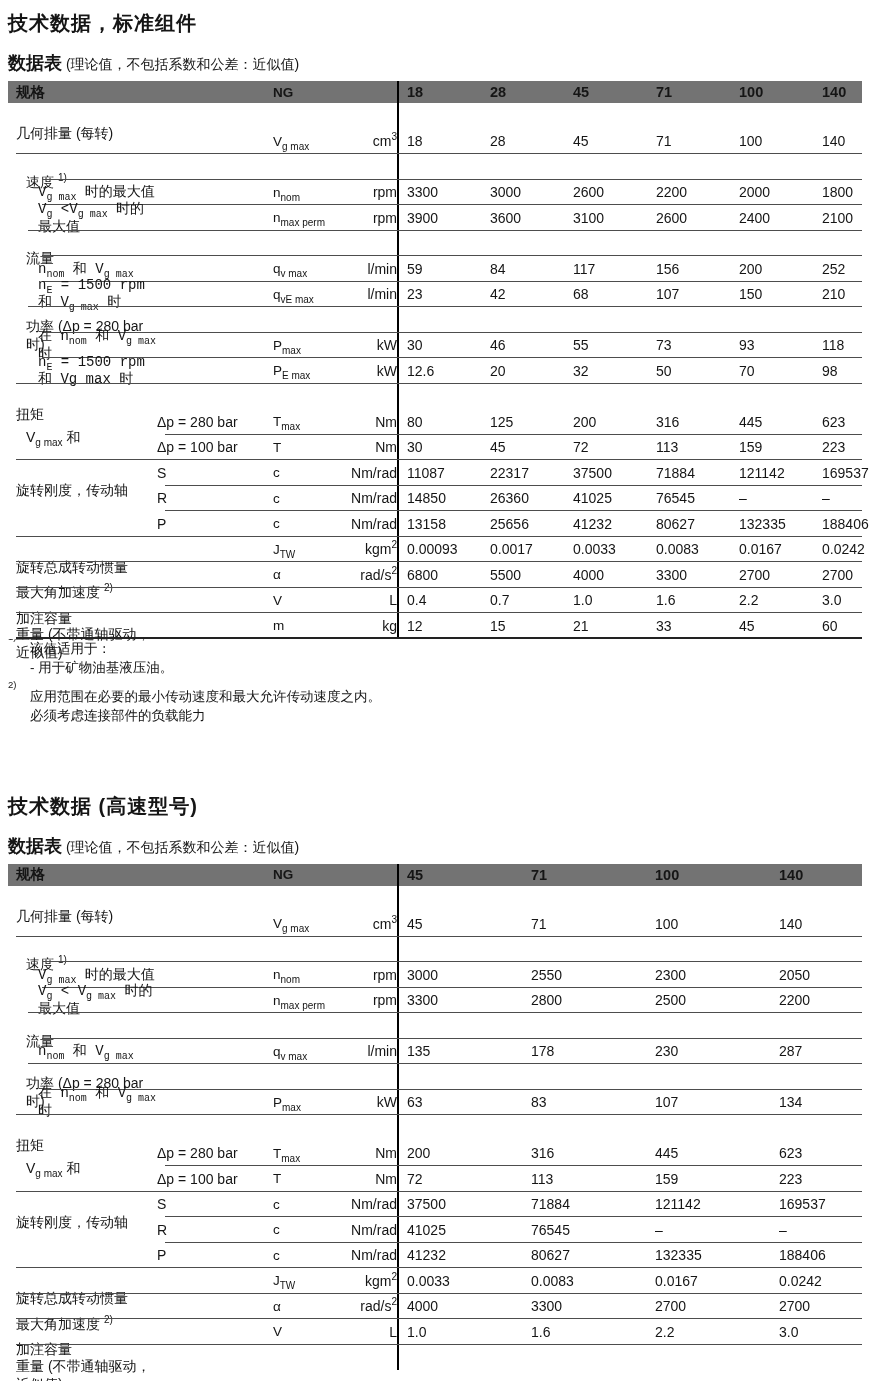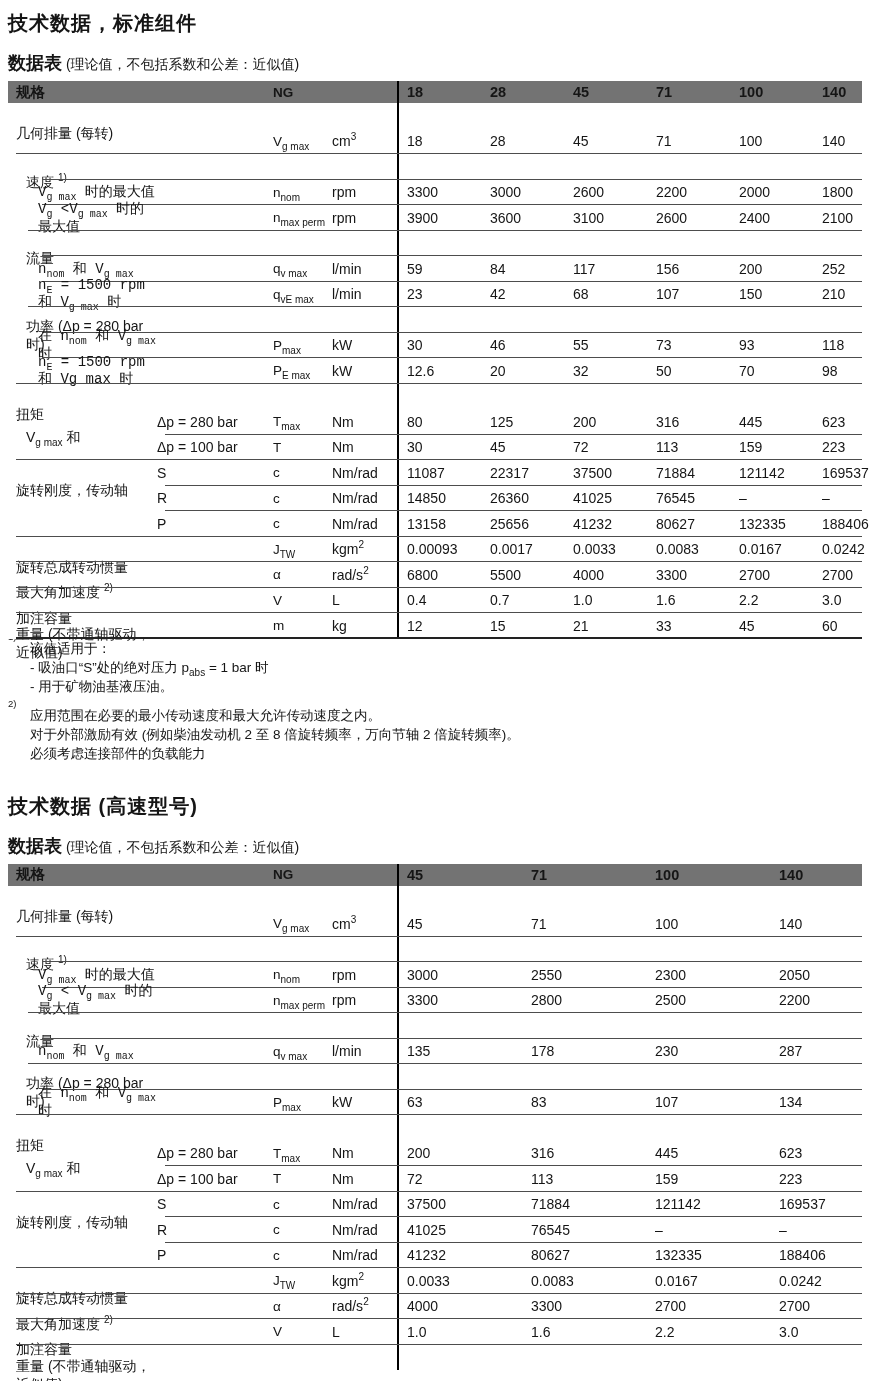--- a/index.html
+++ b/index.html
@@ -15,21 +15,21 @@
          font-weight:700;font-size:14.5px;}
   .thead .c-label{padding-left:8px;}
   .rows{position:relative;}
   .row{height:25.5px;width:854px;display:flex;align-items:center;position:relative;}
   .rl{position:absolute;bottom:0;right:0;height:1px;background:#4d4d4d;}
   .rl.final{height:2px;background:#222;}
   .c-label{flex:none;width:149px;box-sizing:border-box;}
   .ind0{padding-left:8px;margin-top:37px;}.ind1{padding-left:18px;margin-top:32px;}.ind2{padding-left:30px;font-family:Liberation Mono, monospace;}
   .c-sub{flex:none;width:116px;}
   .c-sym{flex:none;width:59px;font-size:13.5px;}
-  .c-unit{flex:none;width:65px;}
+  .c-unit{flex:none;width:65px;text-align:right;}
   .c-data{flex:none;padding-left:10px;box-sizing:border-box;}
   .cols6 .c-data{width:83px;}
   .cols4 .c-data{width:124px;}
   sub{font-size:10px;line-height:0;}
   sup{font-size:10px;line-height:0;}
   .fnblock{height:150px;overflow:hidden;margin-top:0;}
   .fn{position:relative;padding-left:22px;font-size:13.5px;line-height:19px;}
   .fn+.fn{margin-top:10px;}
   .fnm{position:absolute;left:0;top:-2px;font-size:9.5px;}
   .sec2{margin-top:2px;}
@@ -299,26 +299,24 @@
             <span class="c-data">33</span>
             <span class="c-data">45</span>
             <span class="c-data">60</span>
             <i class="rl final" style="left: 8px;"></i>
           </div>
         </div>
     </div>
     <div class="fnblock">
         <div class="fn">
           <div class="fnline"><sup class="fnm">1)</sup>该值适用于：</div>
-          <div class="fnline">- 吸油口“S”处的绝对压力 p<sub>abs</sub> = 1 bar 时</div>
           <div class="fnline">- 用于矿物油基液压油。</div>
         </div>
         <div class="fn">
           <div class="fnline"><sup class="fnm">2)</sup>应用范围在必要的最小传动速度和最大允许传动速度之内。</div>
-          <div class="fnline">对于外部激励有效 (例如柴油发动机 2 至 8 倍旋转频率，万向节轴 2 倍旋转频率)。</div>
           <div class="fnline">必须考虑连接部件的负载能力</div>
         </div>
       </div>
   </section>
 
   <section class="sec2">
     <div class="sec-title">技术数据 (高速型号)</div>
     <div class="subtitle">
       <b>数据表</b>
       <span>(理论值，不包括系数和公差：近似值)</span>

